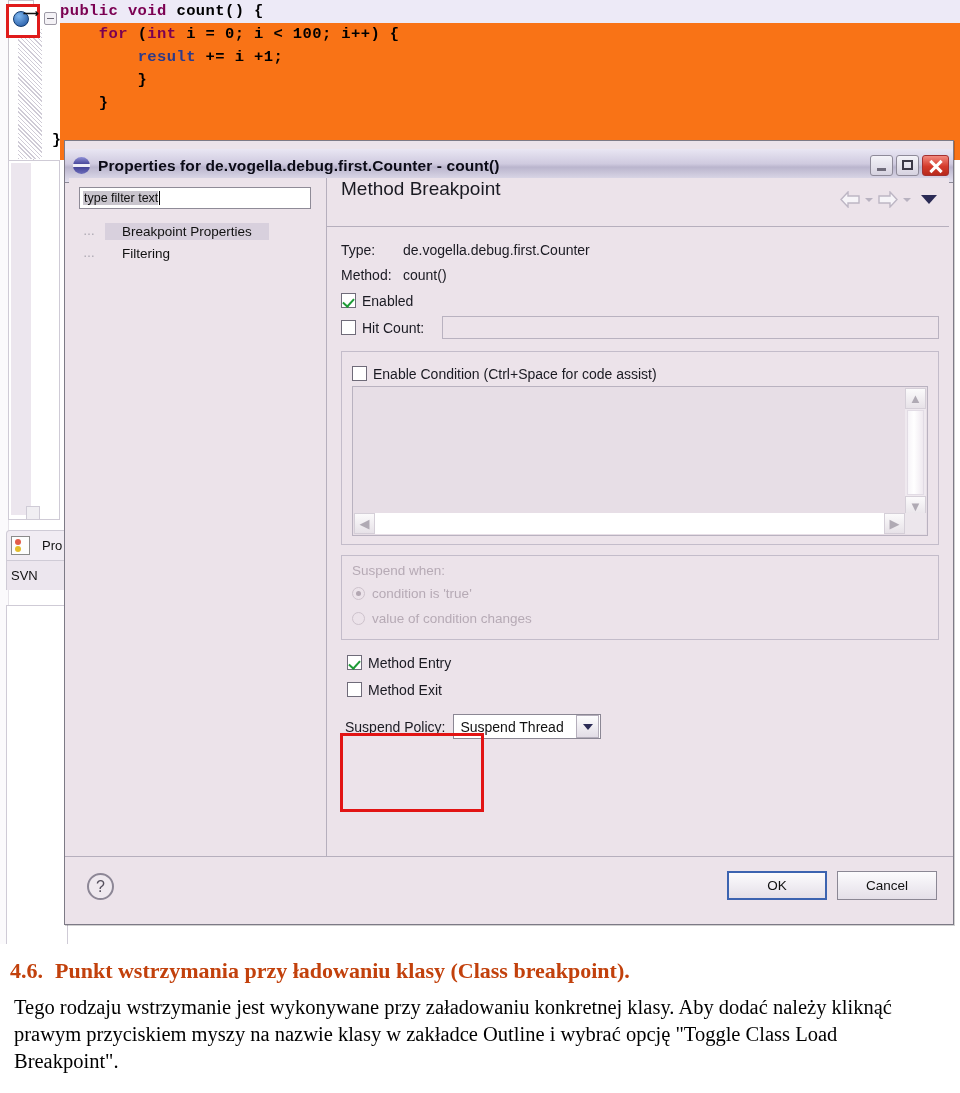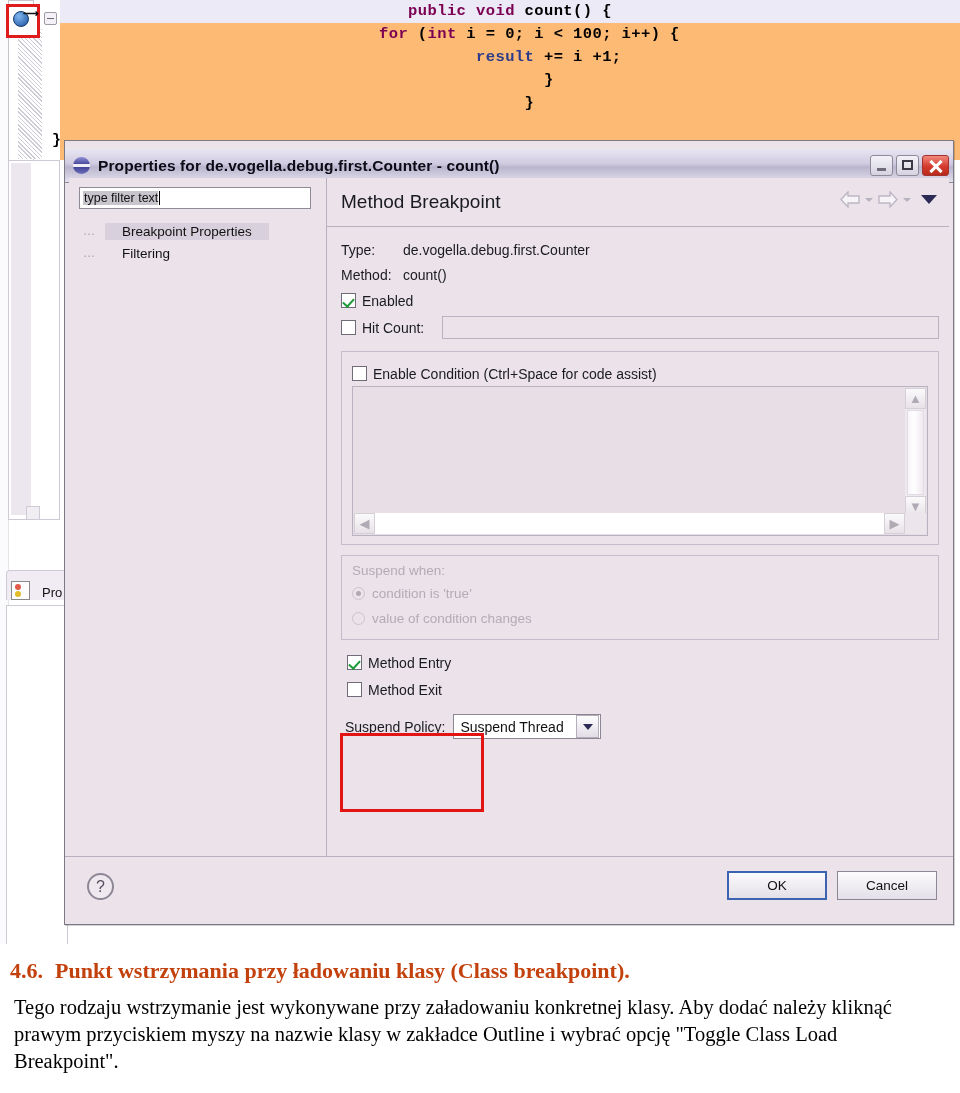--- a/index.html
+++ b/index.html
@@ -1,21 +1,21 @@
 <!DOCTYPE html>
 <html><head>
 <meta charset="utf-8">
 <style>
   html,body{margin:0;padding:0;background:#ffffff;}
   body{width:960px;height:1093px;position:relative;font-family:"Liberation Sans",sans-serif;overflow:hidden;}
 
   
   #editor{position:absolute;left:0;top:0;width:960px;height:944px;background:#ffffff;}
 
-  .code-area{position:absolute;left:60px;top:0;right:0;top:0;height:160px;background:#fdba74;text-align:center;}
+  .code-area{position:absolute;left:60px;top:0;right:0;top:0;height:160px;background:#f97316;}
   .code-line{font-family:"Liberation Mono","DejaVu Sans Mono",monospace;font-size:15.5px;font-weight:bold;
              white-space:pre;color:#000000;letter-spacing:0.4px;line-height:23px;height:23px;}
   .code-line.hl{background:#edeaf7;}
   .kw{color:#7b0052;}
   .var{color:#2b3a8a;}
   .plain{color:#000;font-weight:bold;}
 
   
   .gutter{position:absolute;left:8px;top:0;width:26px;height:514px;background:#ffffff;border:1px solid #c8c4cc;box-sizing:border-box;}
   .gutter-hatch{position:absolute;left:9px;top:28px;width:24px;height:130px;
@@ -27,21 +27,21 @@
   .collapse{position:absolute;left:44px;top:12px;width:13px;height:13px;border:1px solid #9e9aa6;border-radius:2px;
      background:#f4f2f6;box-sizing:border-box;}
   .collapse:after{content:"";position:absolute;left:2px;top:5px;width:7px;height:1px;background:#6b6772;}
 
   .left-strip{position:absolute;left:8px;top:160px;width:52px;height:360px;background:#ffffff;border:1px solid #cfcbd6;box-sizing:border-box;}
   .left-strip-inner{position:absolute;left:2px;top:2px;width:20px;height:352px;background:#ece6ee;}
   .strip-thumb{position:absolute;left:26px;top:506px;width:12px;height:12px;background:#f0eef2;border:1px solid #cfcbd6;}
 
   .view-tabs{position:absolute;left:6px;top:530px;width:62px;height:75px;}
   .vtab{position:relative;height:30px;background:#ece6ee;border:1px solid #cfcbd6;box-sizing:border-box;
-        border-bottom:none;font-size:13px;color:#111;display:flex;align-items:flex-end;gap:12px;padding-left:4px;overflow:hidden;margin-top:40px;}
+        border-bottom:none;font-size:13px;color:#111;display:flex;align-items:center;gap:12px;padding-left:4px;overflow:hidden;}
   .vtab.sel{background:#f1ecf3;border-top-left-radius:4px;border-top-right-radius:4px;}
   .pro-icon{width:17px;height:17px;background:#fdfdfd;border:1px solid #8a8a8a;position:relative;flex:0 0 auto;}
   .pro-icon:before{content:"";position:absolute;left:3px;top:2px;width:6px;height:6px;border-radius:50%;background:#e25b4a;}
   .pro-icon:after{content:"";position:absolute;left:3px;top:9px;width:6px;height:6px;border-radius:50%;background:#e3bc2a;}
   .vtab-body{position:absolute;left:6px;top:605px;width:62px;height:340px;background:#fff;border:1px solid #cfcbd6;box-sizing:border-box;}
   .editor-vline{position:absolute;left:0px;top:0;width:8px;height:944px;background:#fbfafc;border-right:1px solid #e6e3e9;}
   .stray-brace{position:absolute;left:52px;top:132px;font-family:"Liberation Mono",monospace;font-size:15px;font-weight:bold;color:#000;}
 
   
   #dialog{position:absolute;left:64px;top:140px;width:890px;height:785px;
@@ -73,21 +73,21 @@
   .filtertext{background:#c9c5cd;padding:0 0 0 1px;}
   .caret{display:inline-block;width:1px;height:14px;background:#000;margin-left:1px;}
   .tree{position:absolute;left:14px;top:42px;right:6px;font-size:13.5px;color:#111;}
   .tnode{display:flex;align-items:center;height:22px;}
   .tdash{width:22px;flex:0 0 auto;color:#a7a3ad;font-size:12px;letter-spacing:1px;}
   .tlabel{padding:1px 17px;}
   .tlabel.sel{background:#d8d0dd;}
 
   
   .page{position:absolute;left:262px;top:4px;right:4px;bottom:67px;background:#ece3ea;}
-  .page-head{position:relative;height:48px;border-bottom:1px solid #b6afbd;display:flex;align-items:center;padding-left:14px;}
+  .page-head{position:relative;height:48px;border-bottom:1px solid #b6afbd;display:flex;padding-left:14px;}
   .page-title{font-size:19px;color:#1a1a22;}
   .navicons{position:absolute;right:12px;top:13px;display:flex;align-items:center;gap:4px;}
   .arrow{width:22px;height:17px;position:relative;}
   .arrow svg{display:block;}
   .mini-caret{width:0;height:0;border-left:4px solid transparent;border-right:4px solid transparent;border-top:4px solid #b8b2c0;}
   .big-caret{width:0;height:0;border-left:8px solid transparent;border-right:8px solid transparent;border-top:9px solid #2b2b55;margin-left:6px;}
 
   .page-inner{position:absolute;left:0;top:49px;right:0;bottom:0;padding:10px 10px 0 14px;box-sizing:border-box;}
 
   .kv{display:flex;font-size:14px;color:#1a1a22;height:25px;align-items:center;}

